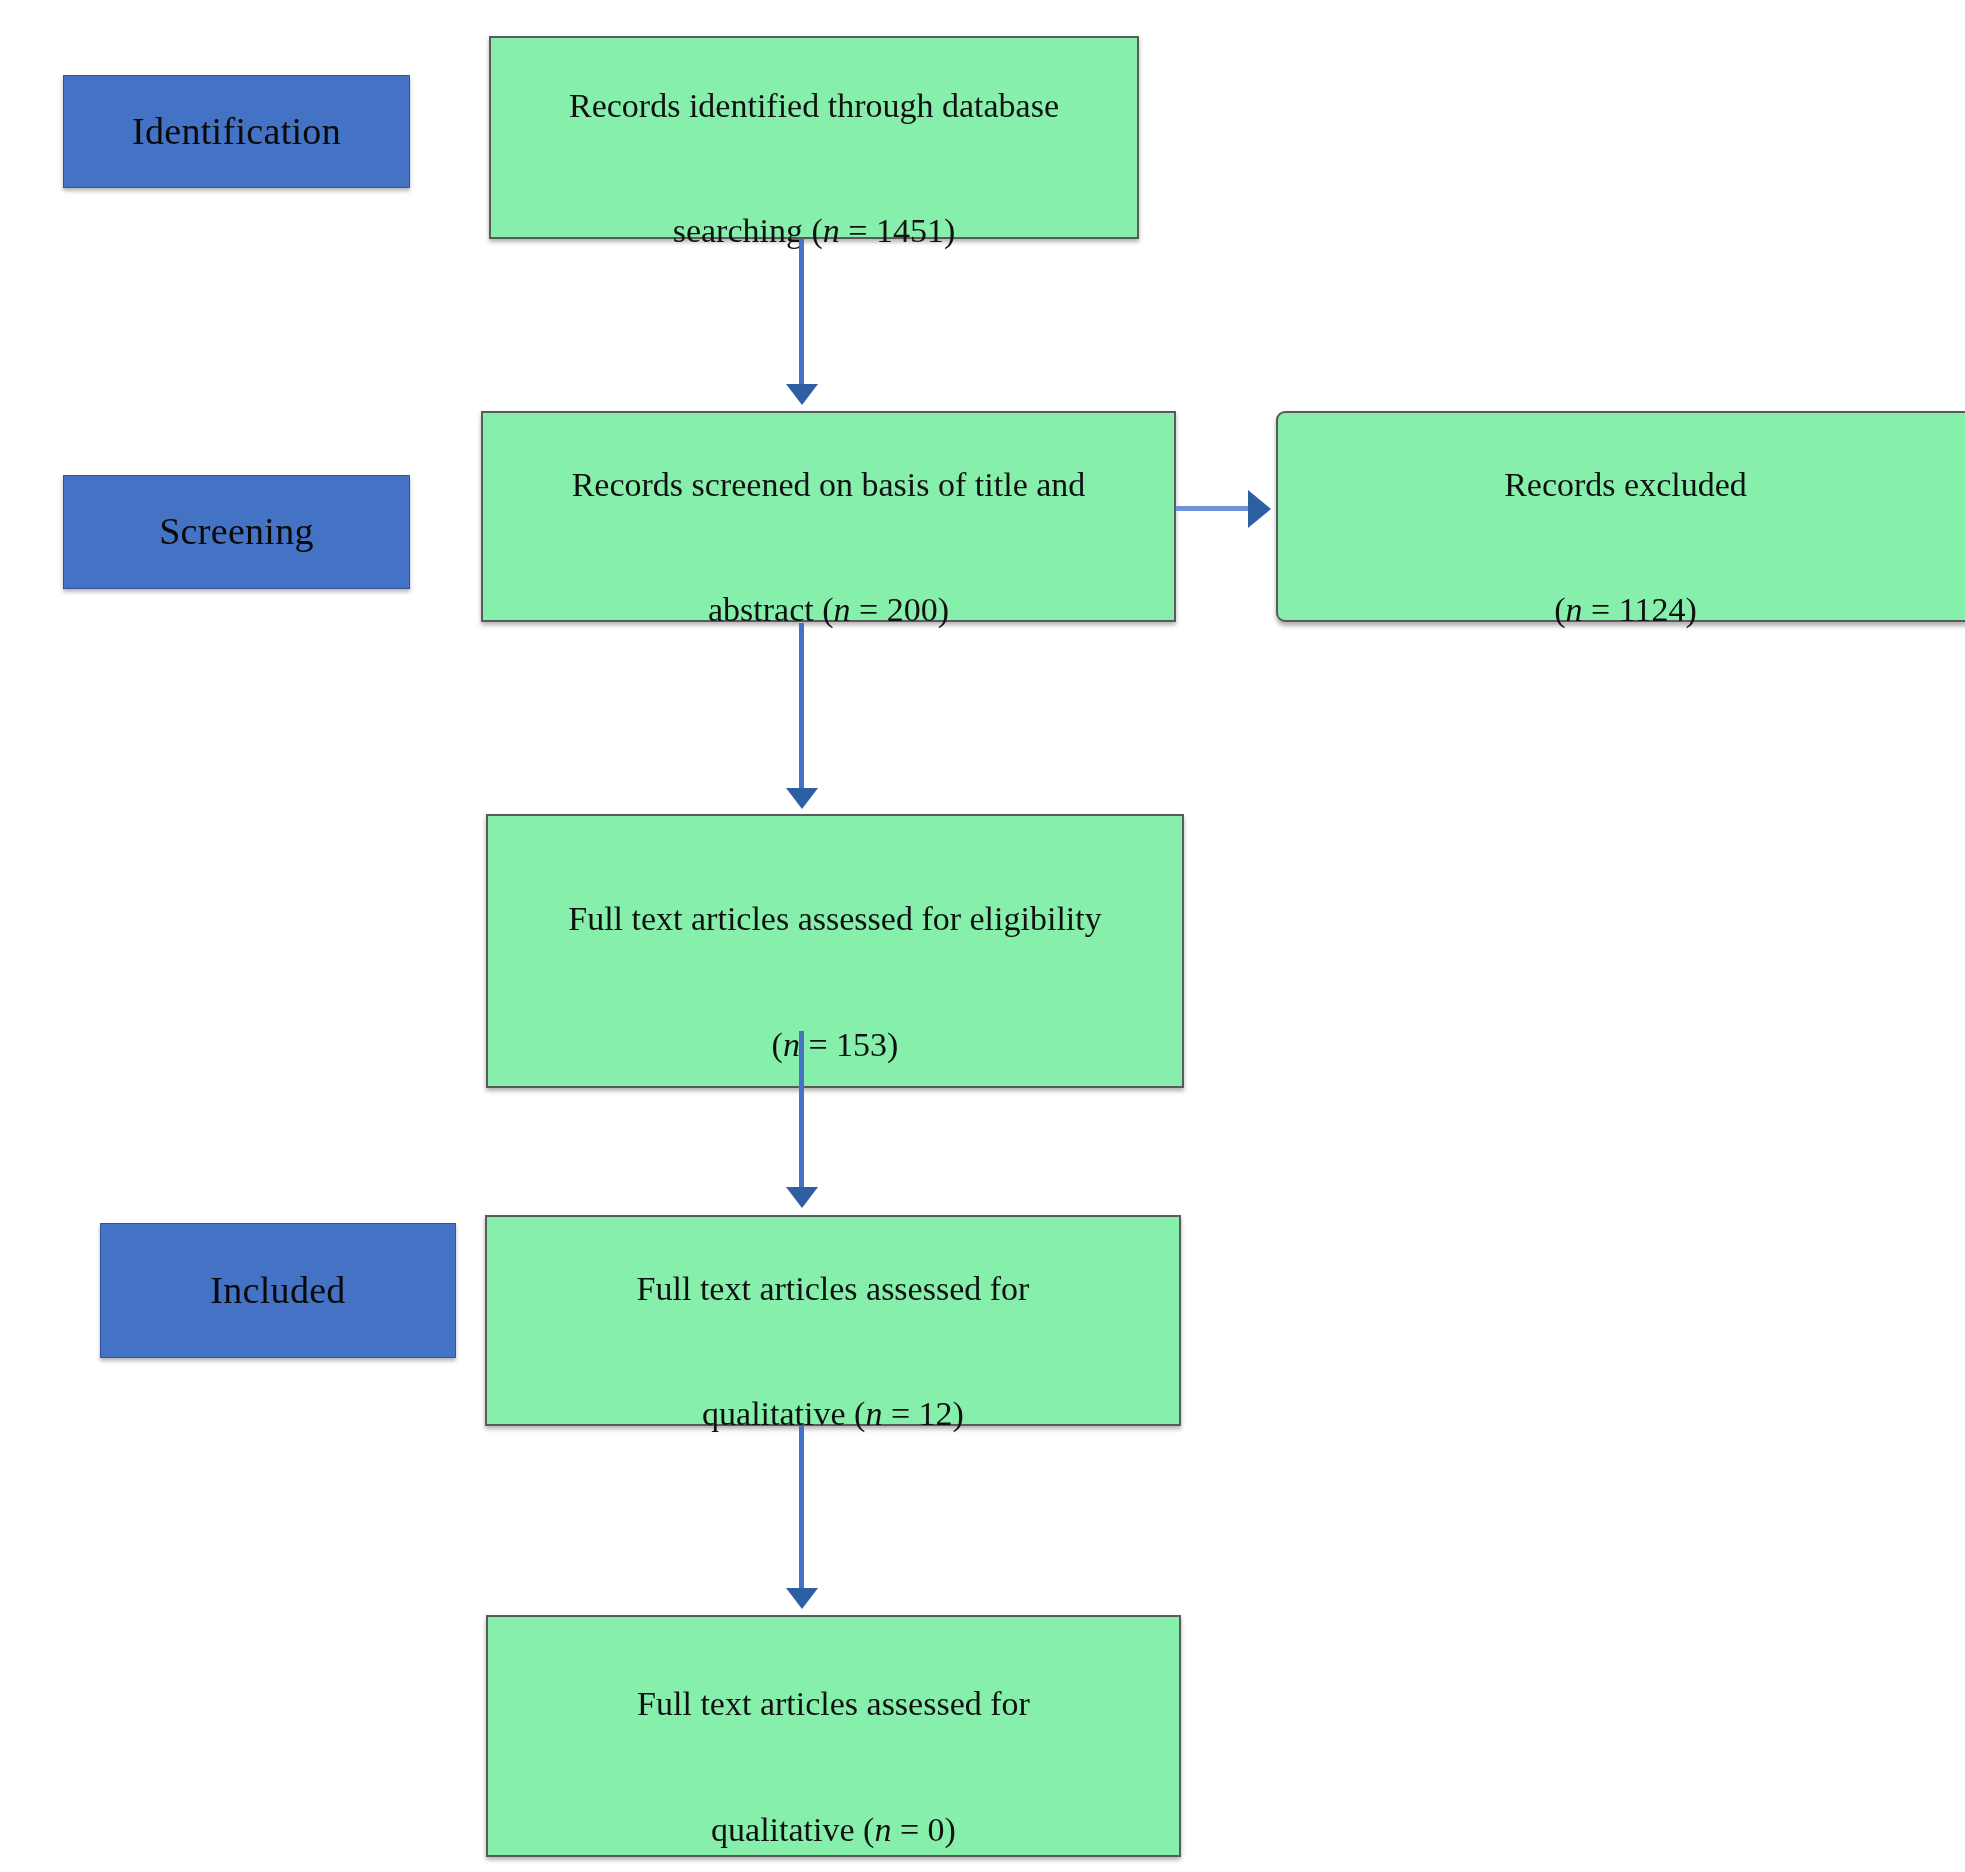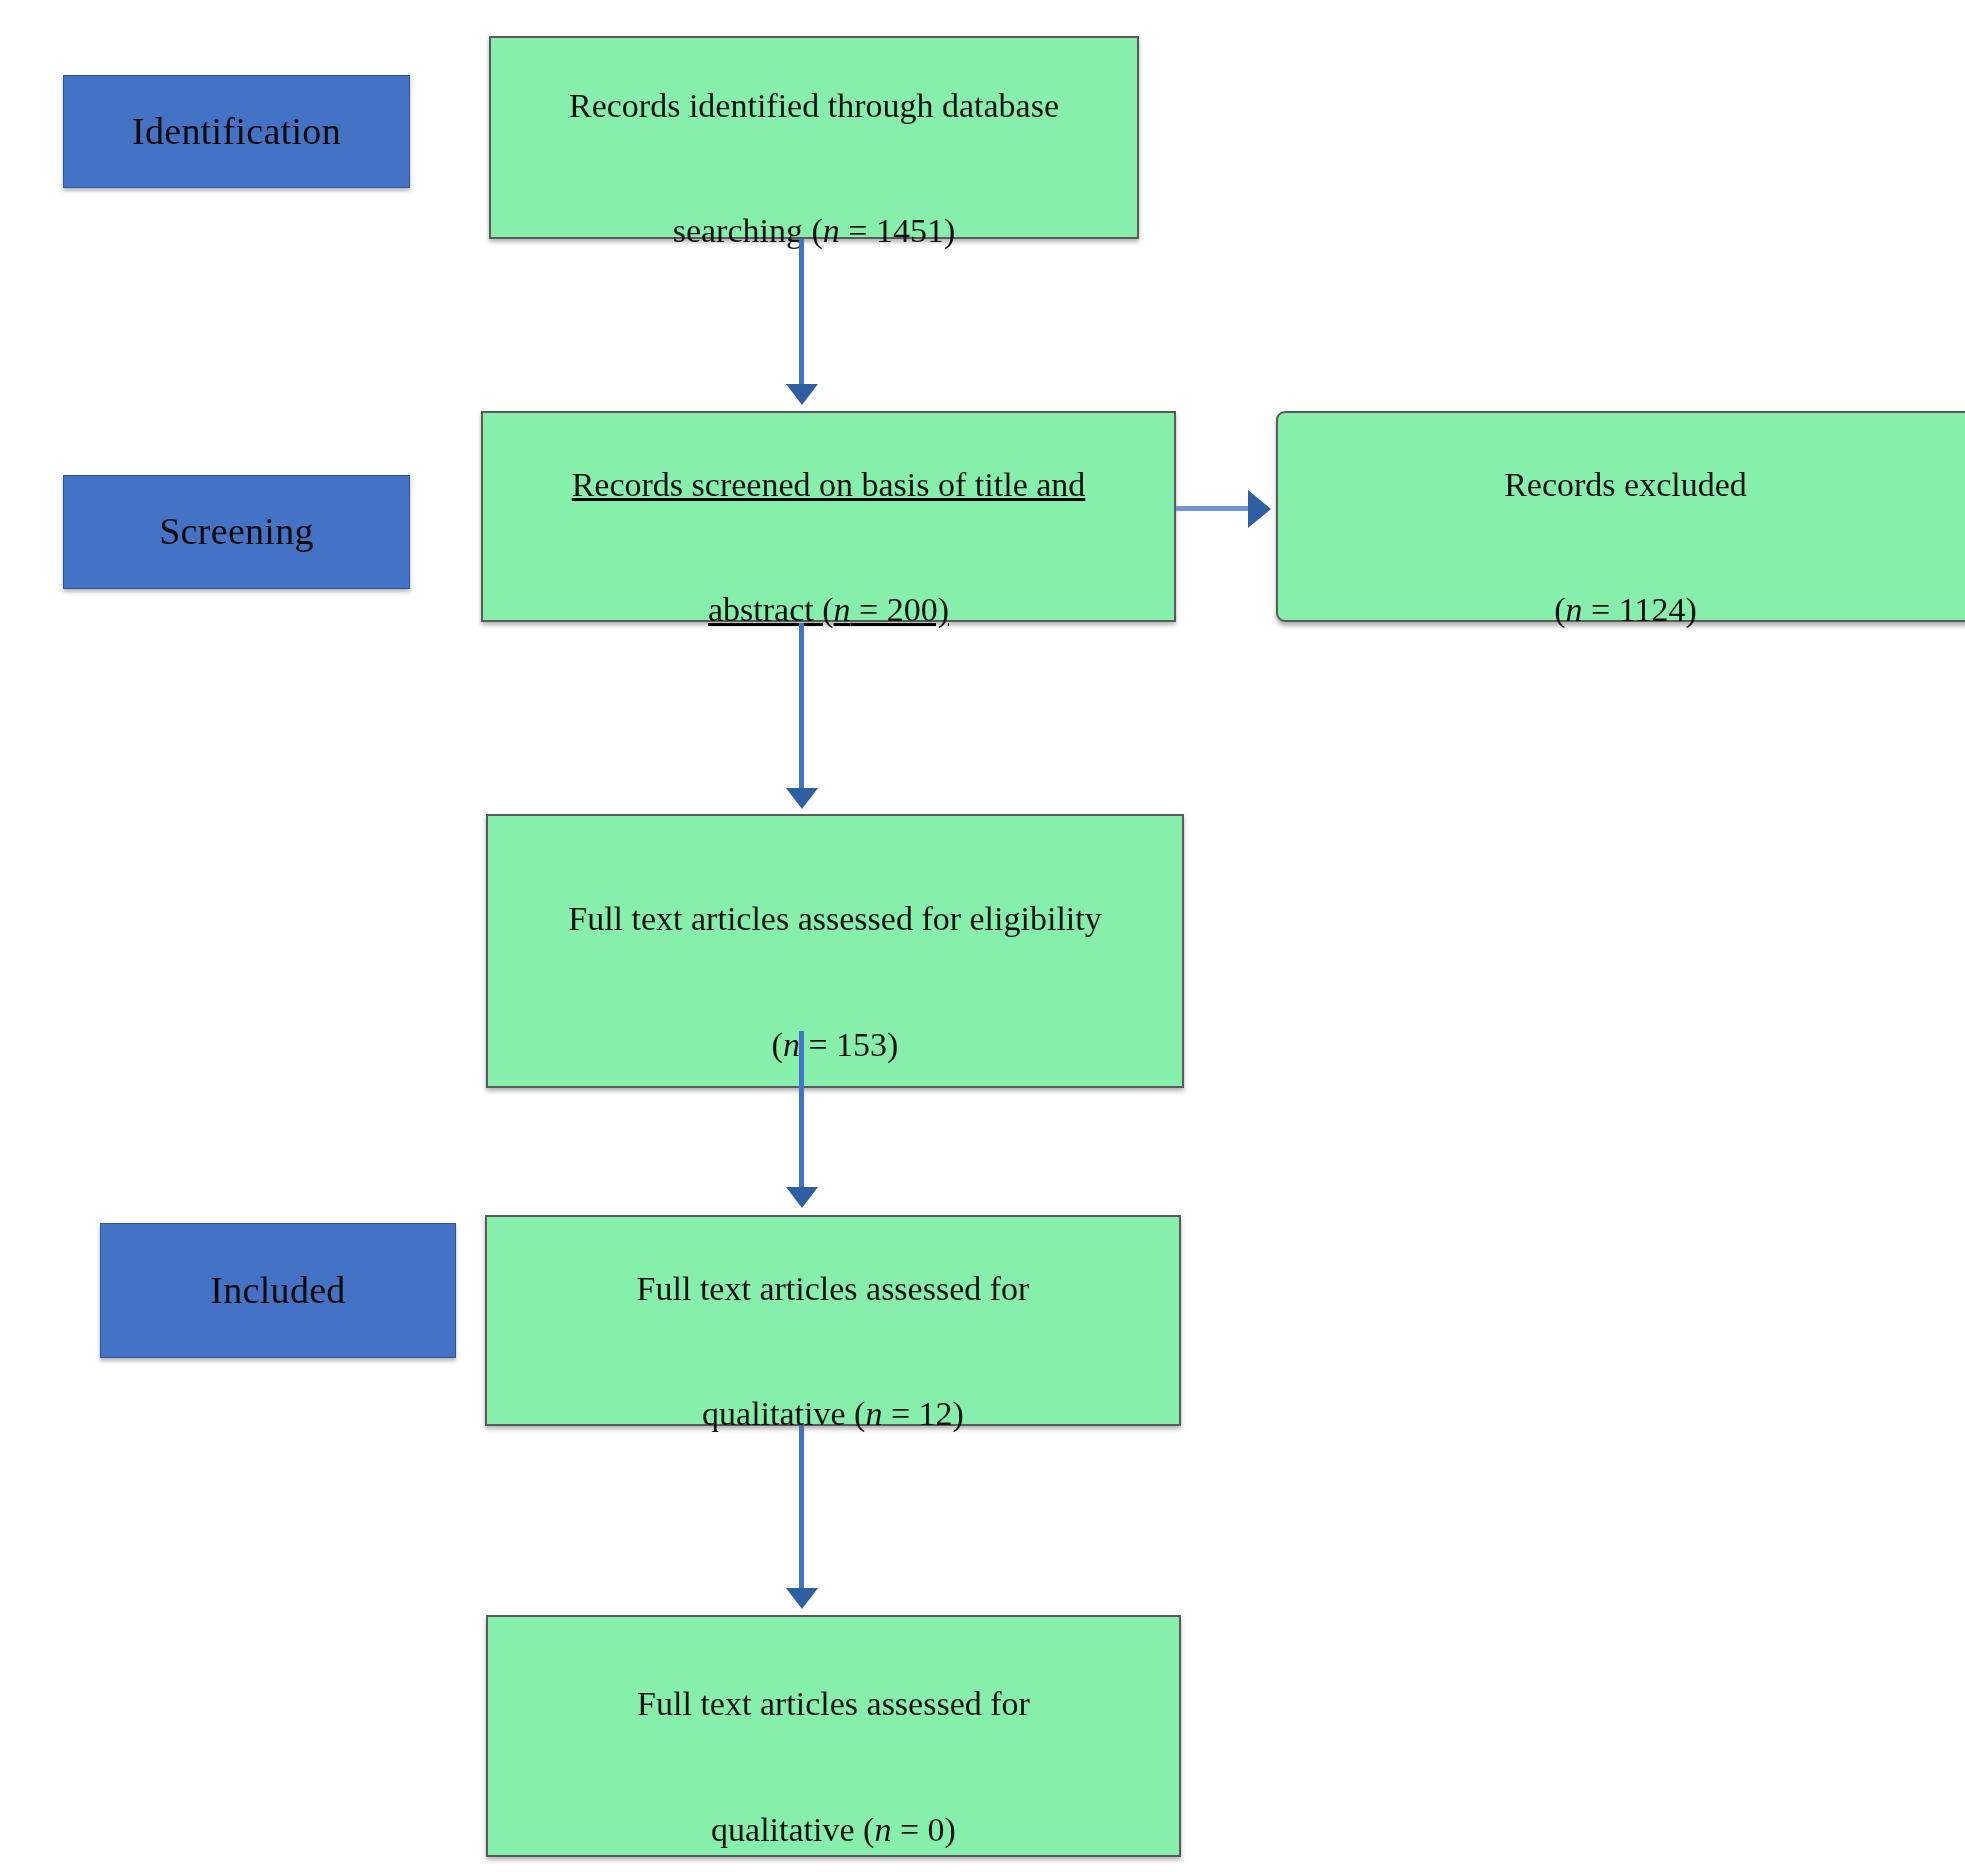--- a/index.html
+++ b/index.html
@@ -113,21 +113,21 @@
     <span>Included</span>
   </div>
 
   <div class="flow-box" style="left:453px; top:36px; width:650px; height:203px;">
     <div class="box-text">
       <span>Records identified through database</span><br>
       <span>searching (</span><span class="nvar">n</span><span> = 1451)</span>
     </div>
   </div>
 
-  <div class="flow-box" style="left:445px; top:411px; width:695px; height:211px;text-decoration:underline;">
+  <div class="flow-box" style="left:445px; top:411px; width:695px; height:211px;">
     <div class="box-text">
       <span>Records screened on basis of title and</span><br>
       <span>abstract (</span><span class="nvar">n</span><span> = 200)</span>
     </div>
   </div>
 
   <div class="flow-box" style="left:1240px; top:411px; width:699px; height:211px;border-radius:9px;">
     <div class="box-text">
       <span>Records excluded</span><br>
       <span>(</span><span class="nvar">n</span><span> = 1124)</span>

